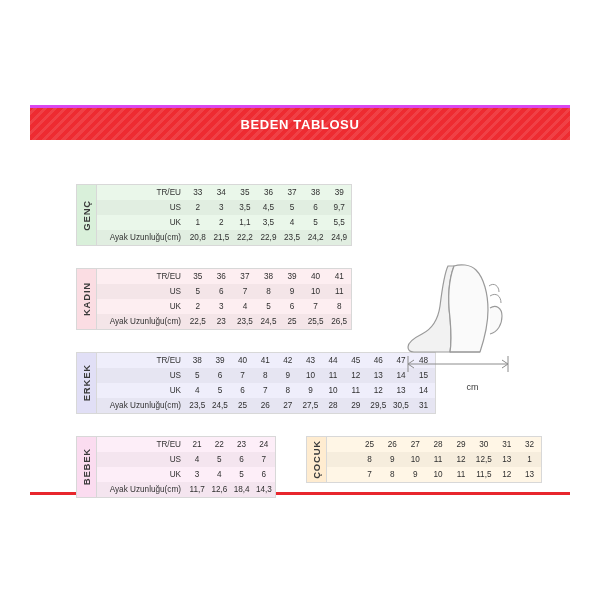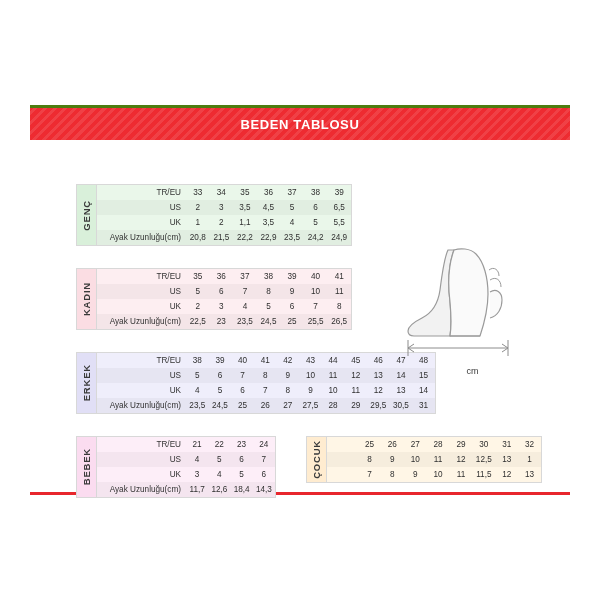--- a/index.html
+++ b/index.html
@@ -19,21 +19,21 @@
     height: 600px;
     background: #ffffff;
   }
   .card {
     position: absolute;
     left: 30px;
     top: 105px;
     width: 540px;
     height: 390px;
     background: #ffffff;
-    border-top: 3px solid #4d7c0f;
+    border-top: 3px solid #d946ef;
     border-bottom: 3px solid #e8262d;
     box-sizing: border-box;
   }
   .title-band {
     position: relative;
     height: 32px;
     background: #ee2b31;
     background-image: repeating-linear-gradient(
       -45deg,
       rgba(255,255,255,0.10) 0px,
@@ -133,21 +133,21 @@
     width: 162px;
     font-size: 8.6px;
     line-height: 1.45;
     color: #3b3b3b;
   }
 
   
   .foot-wrap {
     position: absolute;
     left: 360px;
-    top: 104px;
+    top: 120px;
     width: 165px;
     height: 145px;
   }
   .foot-wrap svg { display: block; }
   .cm-label {
     position: absolute;
     left: 0;
     top: 122px;
     width: 165px;
     text-align: center;
@@ -184,21 +184,21 @@
             <td>39</td>
           </tr>
           <tr class="alt">
             <td class="rowlabel">US</td>
             <td>2</td>
             <td>3</td>
             <td>3,5</td>
             <td>4,5</td>
             <td>5</td>
             <td>6</td>
-            <td>6,5</td>
+            <td>9,7</td>
           </tr>
           <tr>
             <td class="rowlabel">UK</td>
             <td>1</td>
             <td>2</td>
             <td>1,1</td>
             <td>3,5</td>
             <td>4</td>
             <td>5</td>
             <td>5,5</td>

